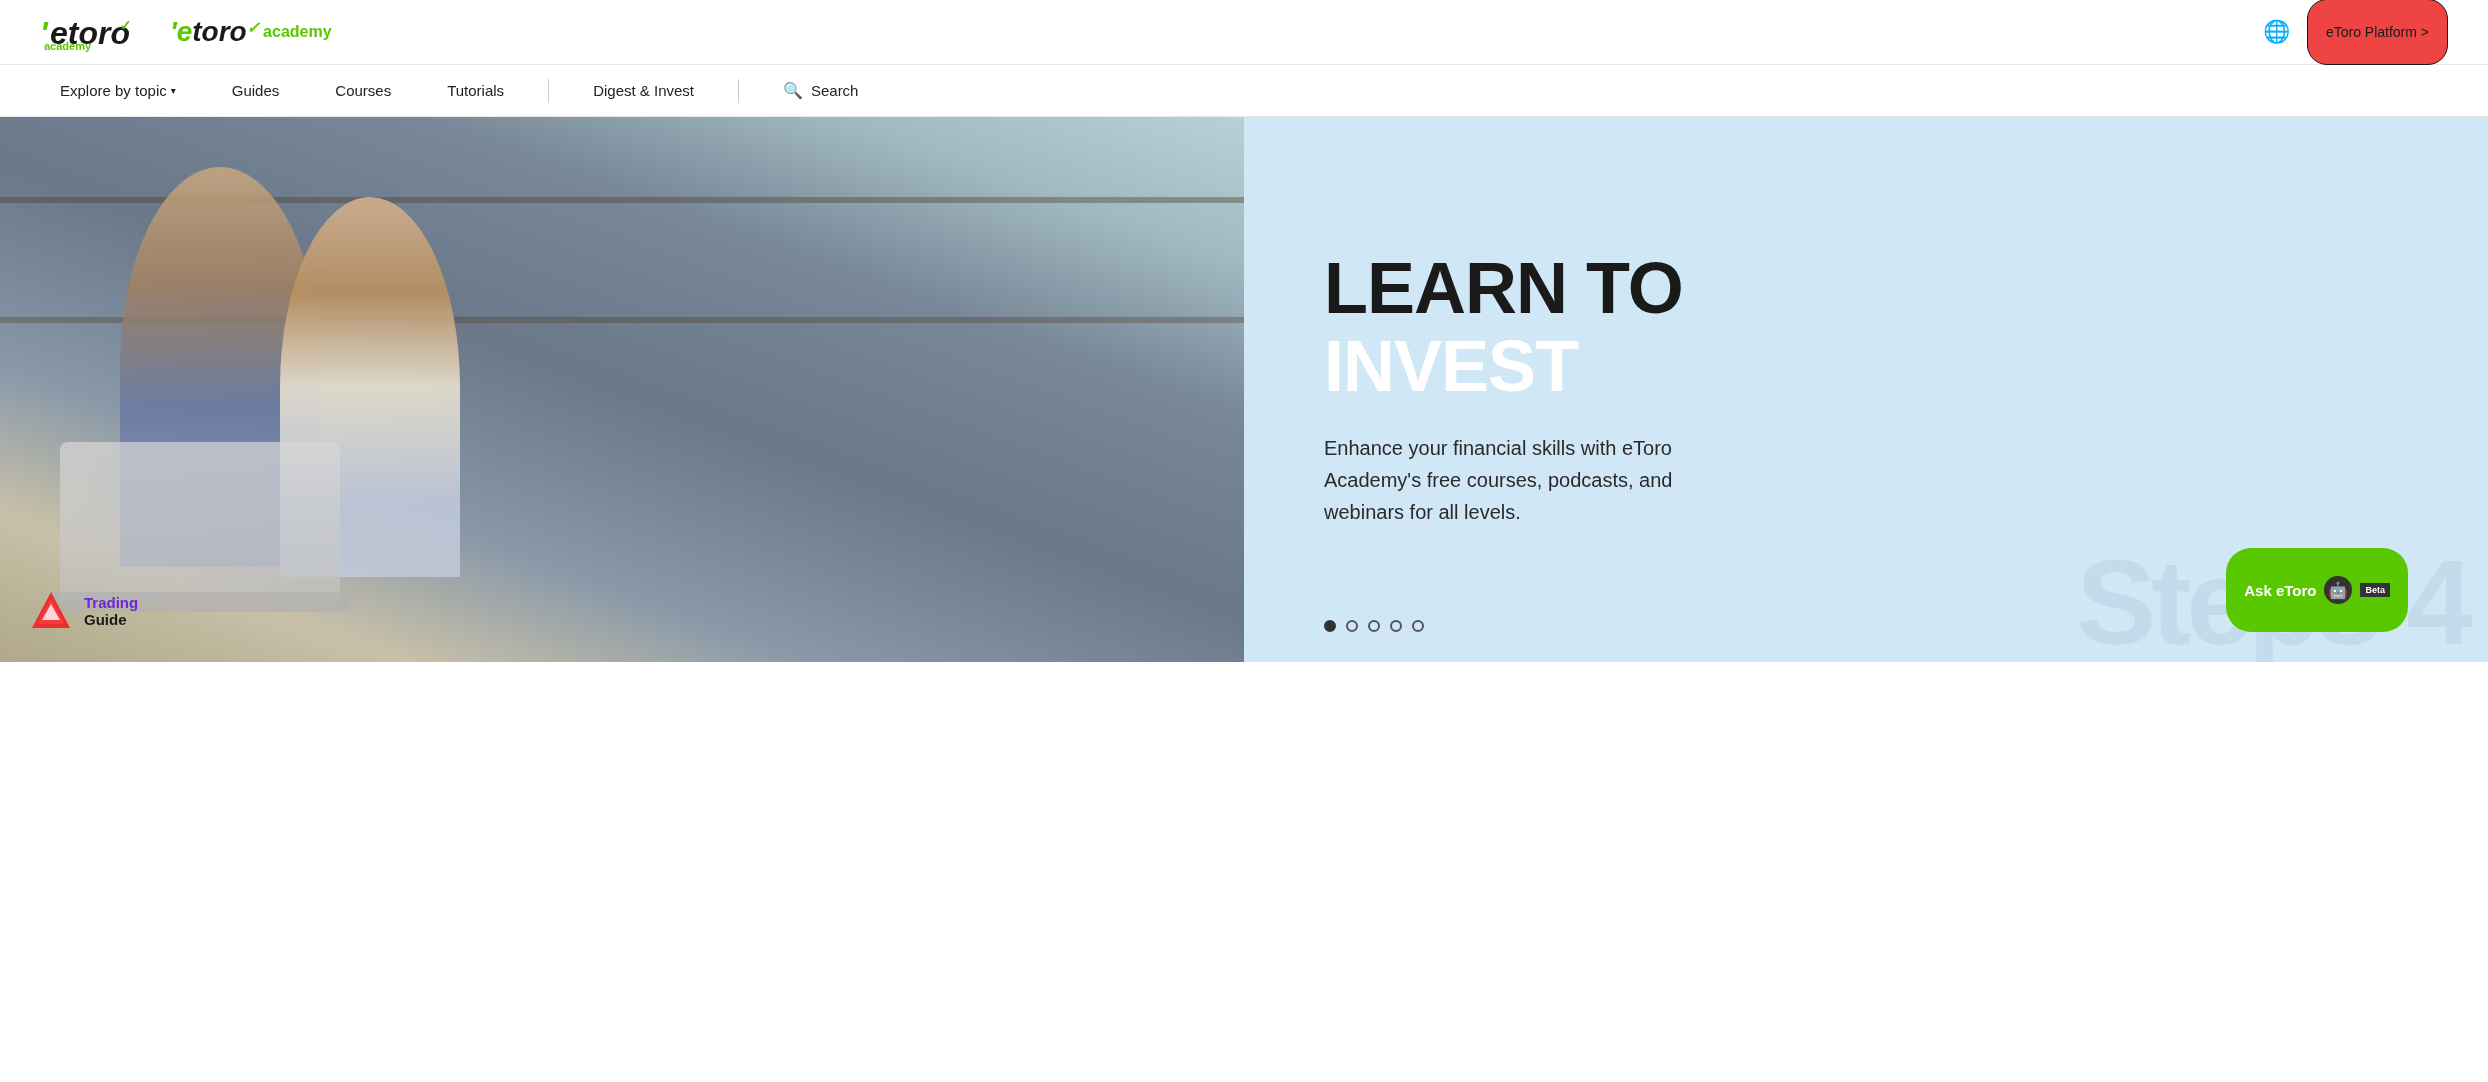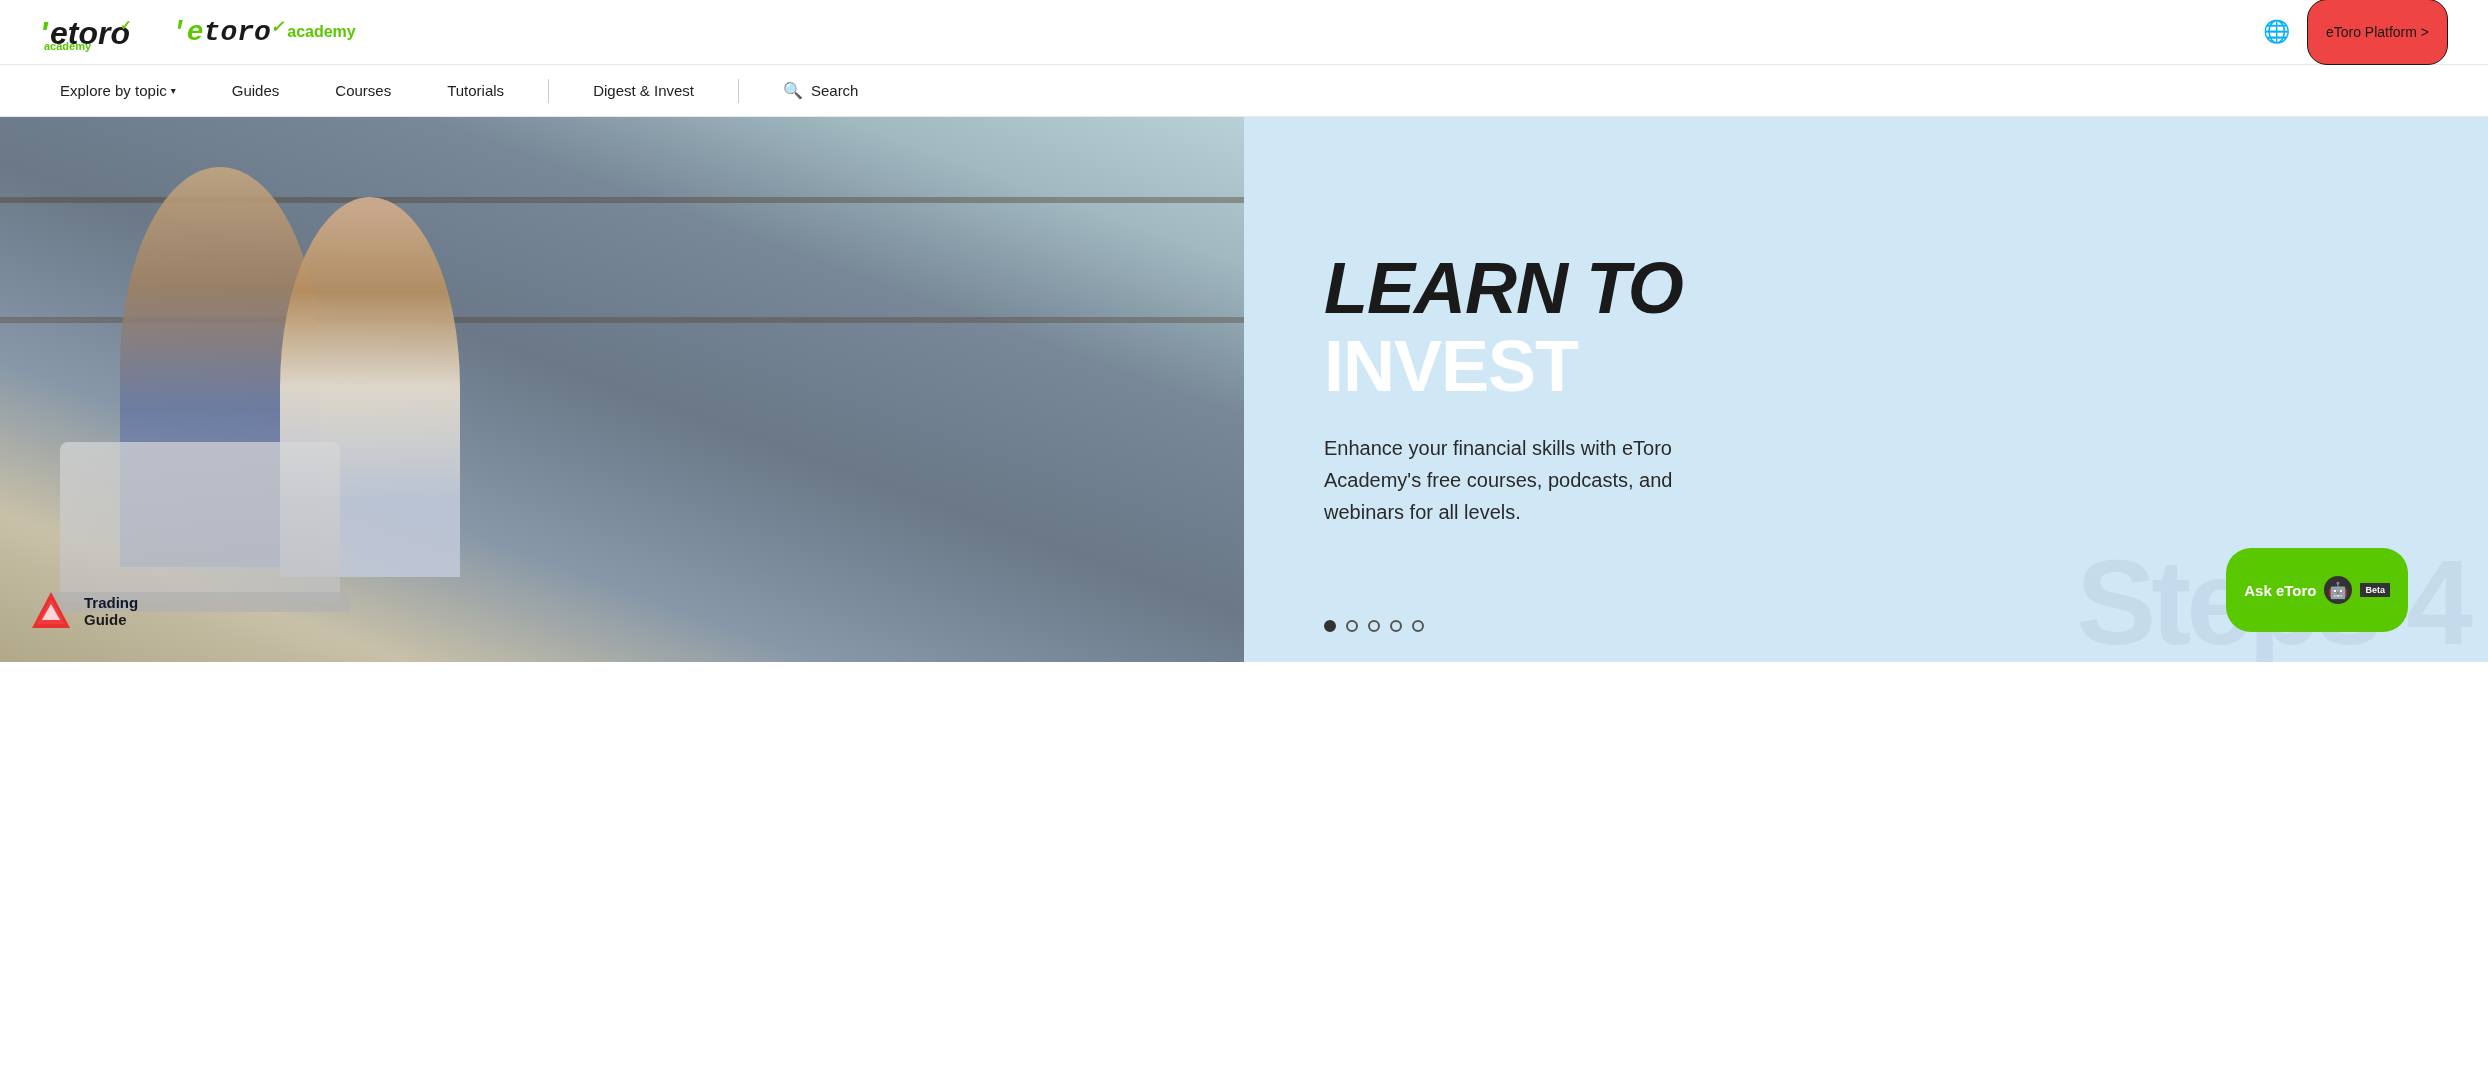--- a/index.html
+++ b/index.html
@@ -109,21 +109,20 @@
       padding: 60px 80px 60px 80px;
       position: relative;
       overflow: hidden;
     }
     .hero-learn {
       font-size: 72px;
       font-weight: 900;
       color: #1a1a1a;
       line-height: 1;
       letter-spacing: -1px;
-      font-style: italic;
     }
     .hero-invest {
       font-size: 72px;
       font-weight: 900;
       color: #fff;
       line-height: 1;
       letter-spacing: -1px;
       margin-bottom: 30px;
       margin-top: 6px;
     }
@@ -215,21 +214,21 @@
   <div class="logo-area">
     <svg width="130" height="40" viewBox="0 0 130 40">
 
       <text x="0" y="32" font-size="32" font-weight="900" font-style="italic" fill="#5ac800">'</text>
       <text x="10" y="32" font-size="32" font-weight="900" font-style="italic" fill="#1a1a1a">etoro</text>
 
       <text x="80" y="18" font-size="14" font-weight="900" fill="#5ac800">✓</text>
       <text x="4" y="38" font-size="11" font-weight="700" fill="#5ac800">academy</text>
     </svg>
 
-    <span style="font-size:28px;font-weight:900;font-style:italic;color:#1a1a1a;font-family:Liberation Mono, monospace;">
+    <span style="font-size:28px;font-weight:900;font-style:italic;color:#1a1a1a;">
       <span style="color:#5ac800;">'e</span>toro<span style="color:#5ac800;font-size:16px;position:relative;top:-8px;">✓</span>
     </span>
     <span style="font-size:16px;font-weight:700;color:#5ac800;margin-left:3px;font-style:normal;">academy</span>
   </div>
   <div class="header-right">
     <span style="font-size:22px;cursor:pointer;">🌐</span>
     <button class="platform-btn">eToro Platform &gt;</button>
   </div>
 </header>
 
@@ -276,21 +275,21 @@
       <div style="position:absolute;bottom:50px;left:50px;width:300px;height:20px;background:#b0b0b0;border-radius:2px;opacity:0.7;"></div>
     </div>
 
     <div class="trading-badge">
       <svg width="42" height="42" viewBox="0 0 42 42">
         <polygon points="21,2 40,38 2,38" fill="#e83030"></polygon>
         <polygon points="21,8 35,34 7,34" fill="#ff4444" opacity="0.5"></polygon>
         <polygon points="21,14 30,30 12,30" fill="#fff" opacity="0.8"></polygon>
       </svg>
       <div>
-        <div style="font-size:15px;font-weight:900;color:#0f172a;">Trading</div>
+        <div style="font-size:15px;font-weight:900;color:#6d28d9;">Trading</div>
         <div style="font-size:15px;font-weight:900;color:#1a1a1a;">Guide</div>
       </div>
     </div>
   </div>
 
   <div class="hero-text-side">
     <h1 class="hero-learn">LEARN TO</h1>
     <h1 class="hero-invest">INVEST</h1>
     <p class="hero-subtitle">Enhance your financial skills with eToro Academy's free courses, podcasts, and webinars for all levels.</p>
 

